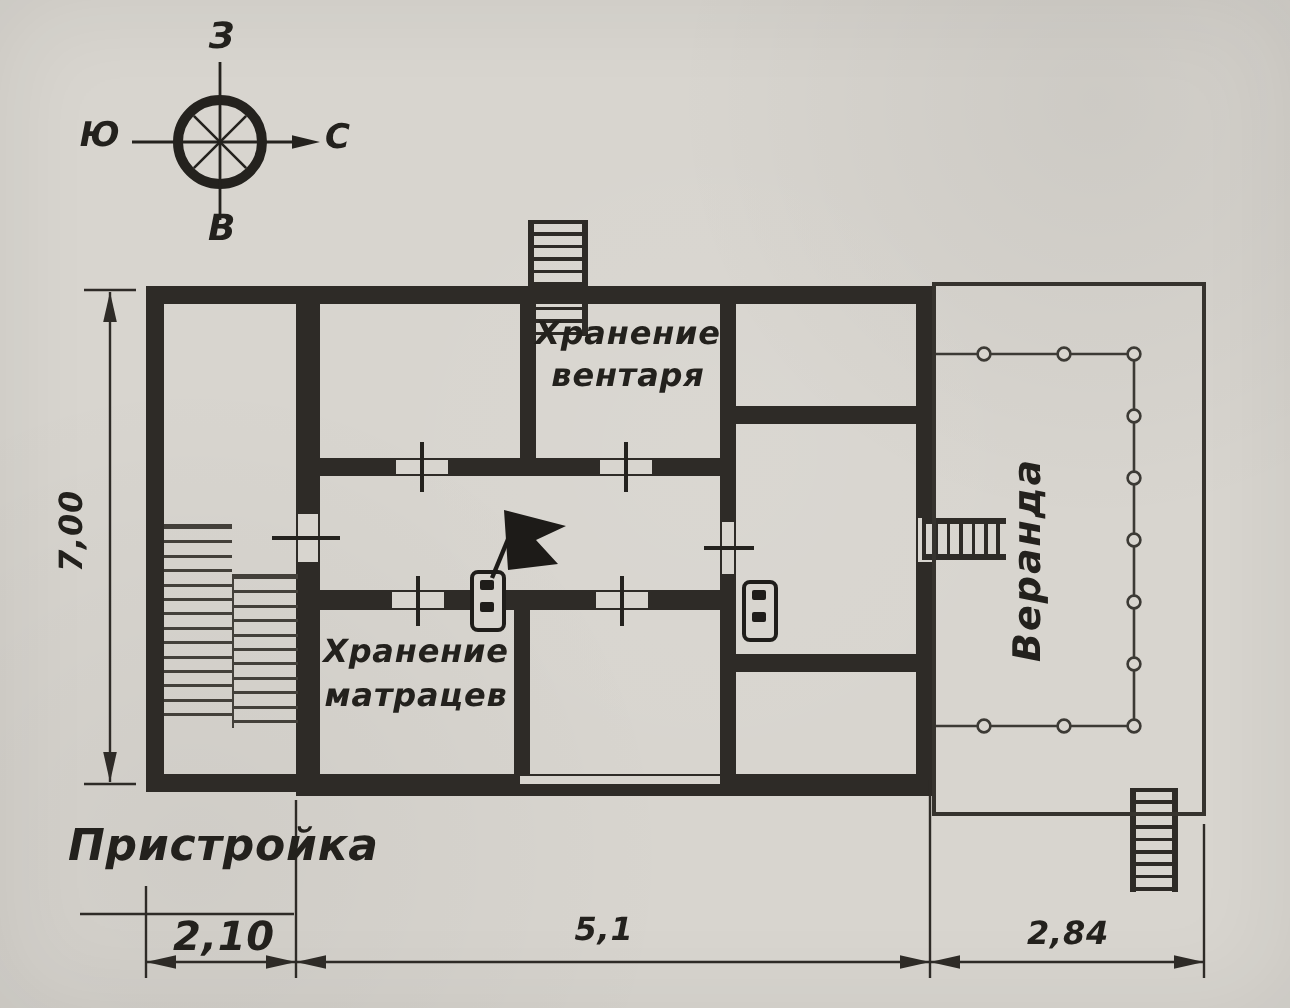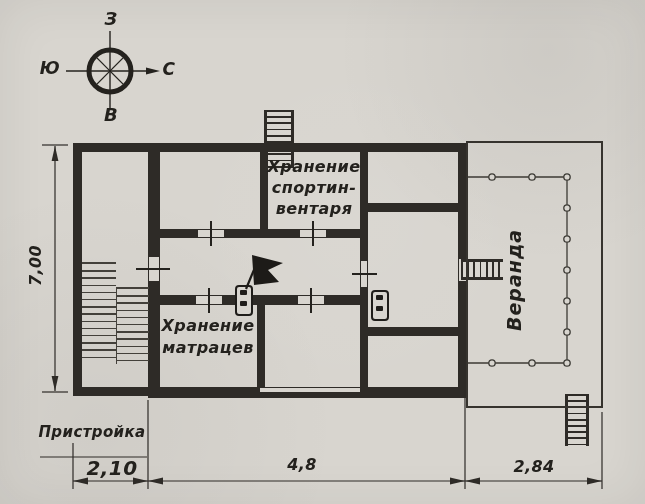--- a/index.html
+++ b/index.html
@@ -140,31 +140,30 @@
     </g>
   </svg>
 
   <div class="lbl center" style="left:100px;top:8px;width:22px;font-size:18px">З</div>
   <div class="lbl center" style="left:38px;top:58px;width:24px;font-size:17px">Ю</div>
   <div class="lbl center" style="left:160px;top:59px;width:18px;font-size:17px">С</div>
   <div class="lbl center" style="left:100px;top:104px;width:22px;font-size:18px">В</div>
 
   <div class="lbl center" style="left:265px;top:156px;width:98px;font-size:16px;line-height:21px">
     <span class="ln">Хранение</span>
-    <span class="ln">спортин-</span>
     <span class="ln">вентаря</span>
   </div>
 
   <div class="lbl center" style="left:156px;top:315px;width:104px;font-size:16px;line-height:22px">
     <span class="ln">Хранение</span>
     <span class="ln">матрацев</span>
   </div>
 
   <div class="lbl vtext" style="left:503px;top:218px;width:30px;height:124px;font-size:19px;letter-spacing:1px">Веранда</div>
 
-  <div class="lbl center" style="left:34px;top:423px;width:116px;font-size:15px">Пристройка</div>
+  <div class="lbl center" style="left:34px;top:411px;width:116px;font-size:22px">Пристройка</div>
 
   <div class="lbl vtext" style="left:26px;top:238px;width:22px;height:54px;font-size:16px">7,00</div>
   <div class="lbl center" style="left:84px;top:456px;width:56px;font-size:20px">2,10</div>
-  <div class="lbl center" style="left:276px;top:455px;width:52px;font-size:16px">4,8</div>
+  <div class="lbl center" style="left:276px;top:455px;width:52px;font-size:16px">5,1</div>
   <div class="lbl center" style="left:504px;top:457px;width:60px;font-size:16px">2,84</div>
 
 </div>
 
 </body></html>

